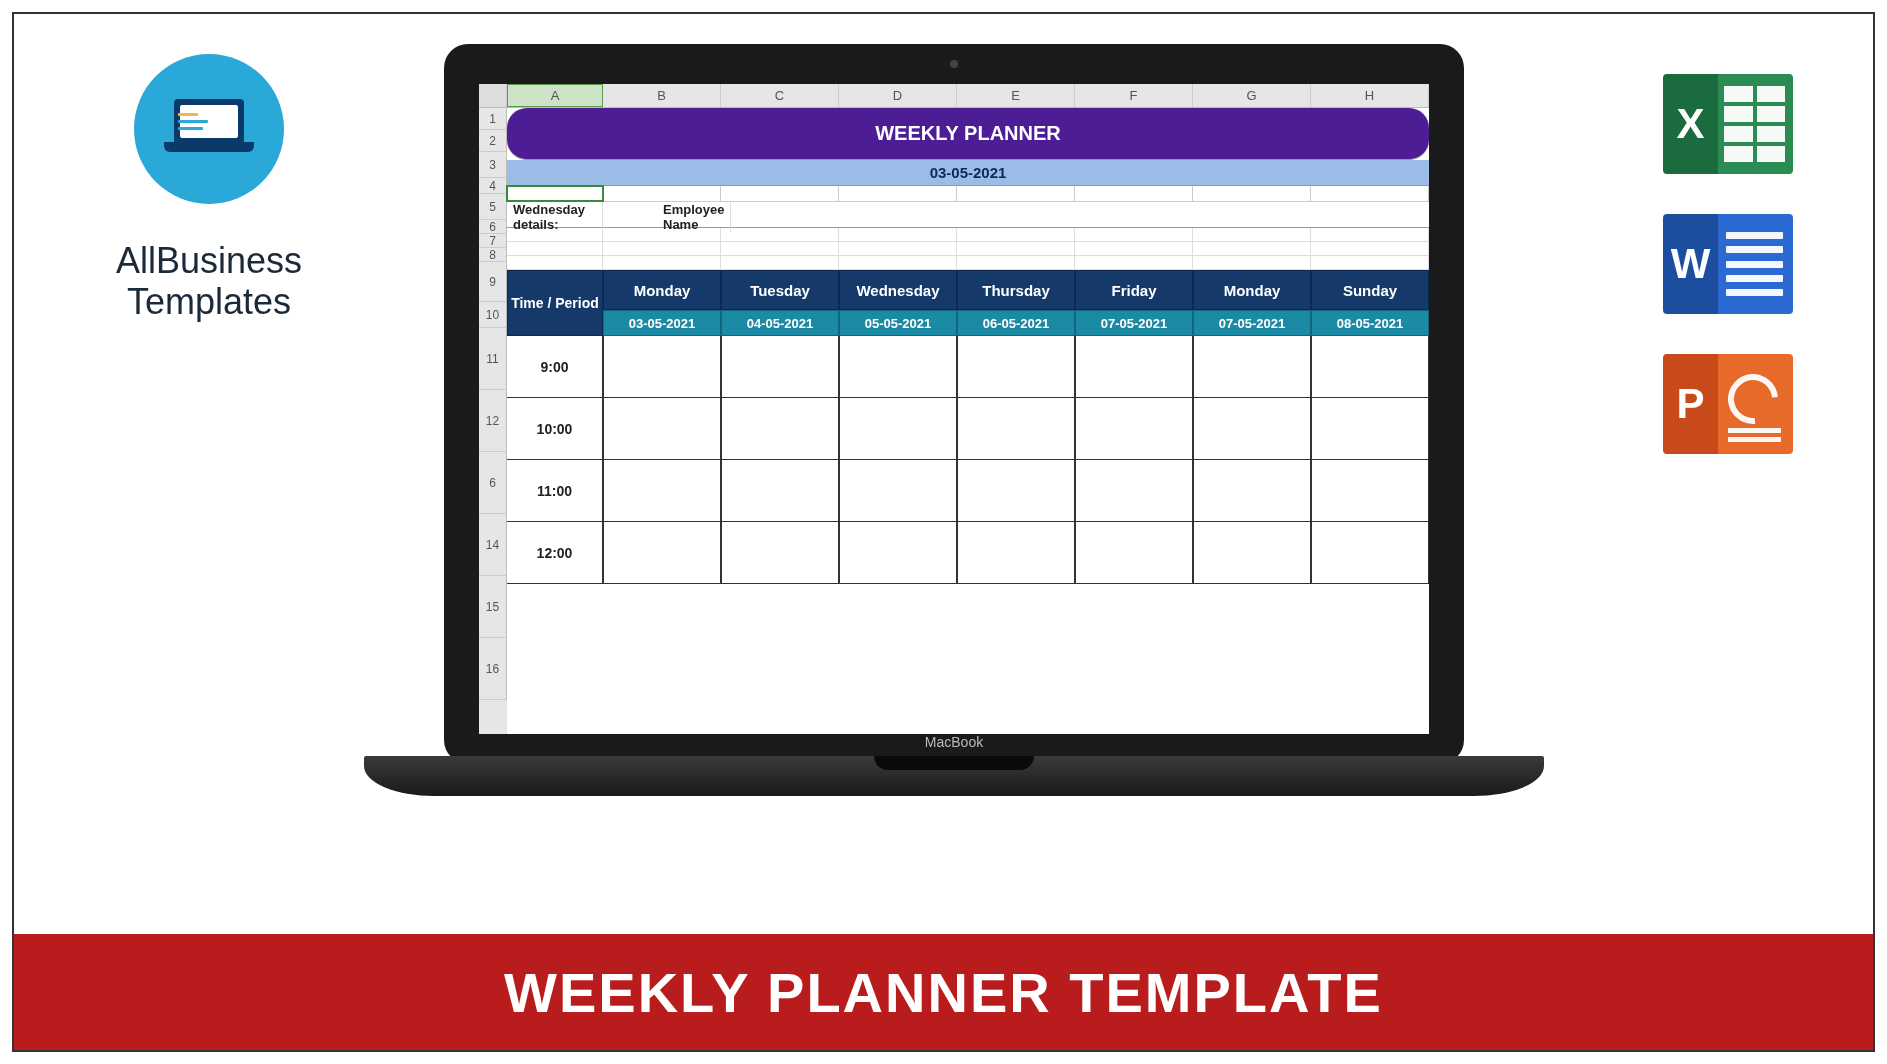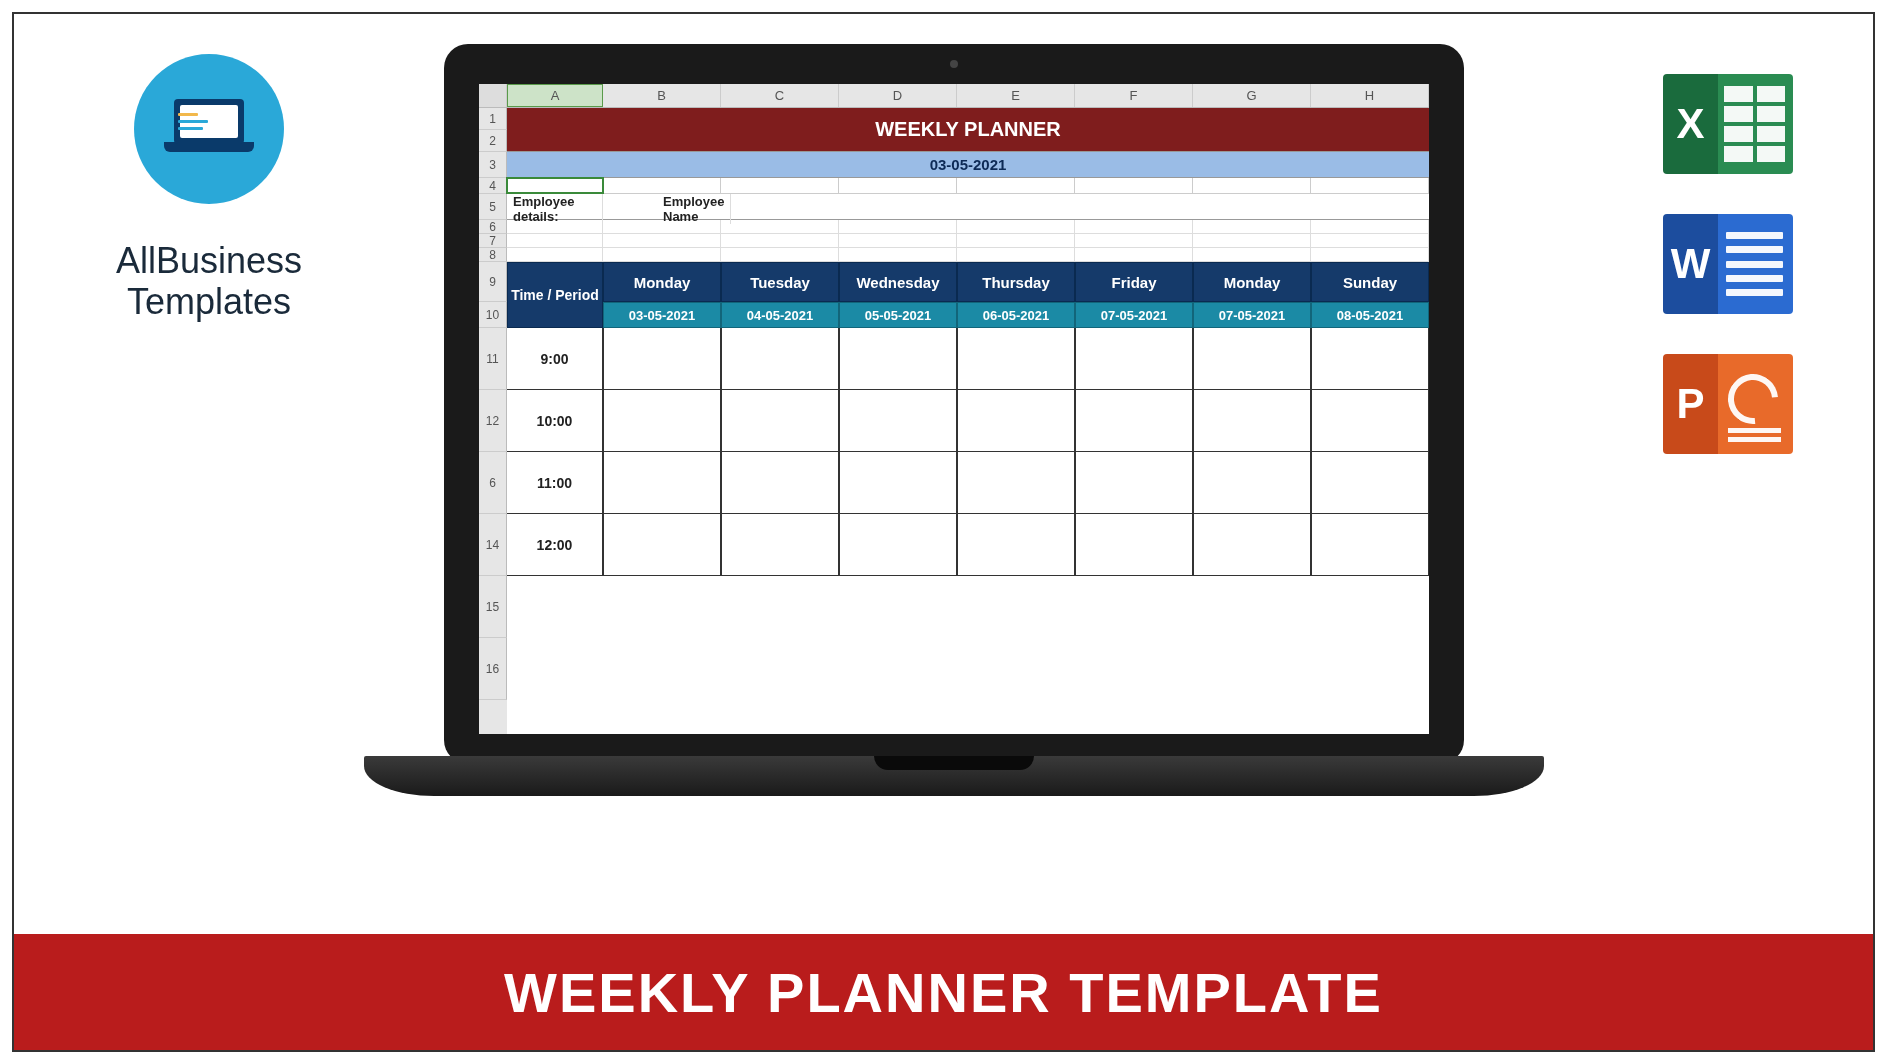--- a/index.html
+++ b/index.html
@@ -238,27 +238,28 @@
     border-bottom: 1px solid #ccc;
     border-right: 1px solid #bbb;
     display: flex; align-items: center; justify-content: center;
     font-size: 12px; color: #555;
   }
   .content-grid {
     display: flex; flex-direction: column;
     width: 100%;
   }
   .title-row {
-    background: #7f1d1d;
+    background: #4c1d95;
     color: #fff;
     font-weight: 700;
     font-size: 20px;
     display: flex; align-items: center; justify-content: center;
-    height: 44px;
+    height: 52px;
     border-bottom: 1px solid #999;
+    border-radius: 20px;
   }
   .date-row {
     background: #9abce6;
     color: #0d2a55;
     font-weight: 700;
     font-size: 15px;
     display: flex; align-items: center; justify-content: center;
     height: 26px;
     border-bottom: 1px solid #999;
   }
@@ -453,21 +454,21 @@
                 <div class="sel"></div>
                 <div></div>
                   <div></div>
                   <div></div>
                   <div></div>
                   <div></div>
                   <div></div>
                   <div></div>
               </div>
               <div class="emp-row">
-                <div>Employee details:</div>
+                <div>Wednesday details:</div>
                 <div style="padding-left:60px">Employee Name</div>
                 <div></div>
                   <div></div>
                   <div></div>
                   <div></div>
                   <div></div>
                   <div></div>
               </div>
               <div class="gap-row">
                   <div></div>
@@ -558,19 +559,20 @@
                     <div></div>
                     <div></div>
                     <div></div>
                 </div>
               </div>
             </div>
           </div>
         </div>
 
       </div>
+      <div class="mac-brand">MacBook</div>
     </div>
     <div class="mac-base">
       <div class="mac-hinge"></div>
     </div>
   </div>
 
 </div>
 
 </body></html>

